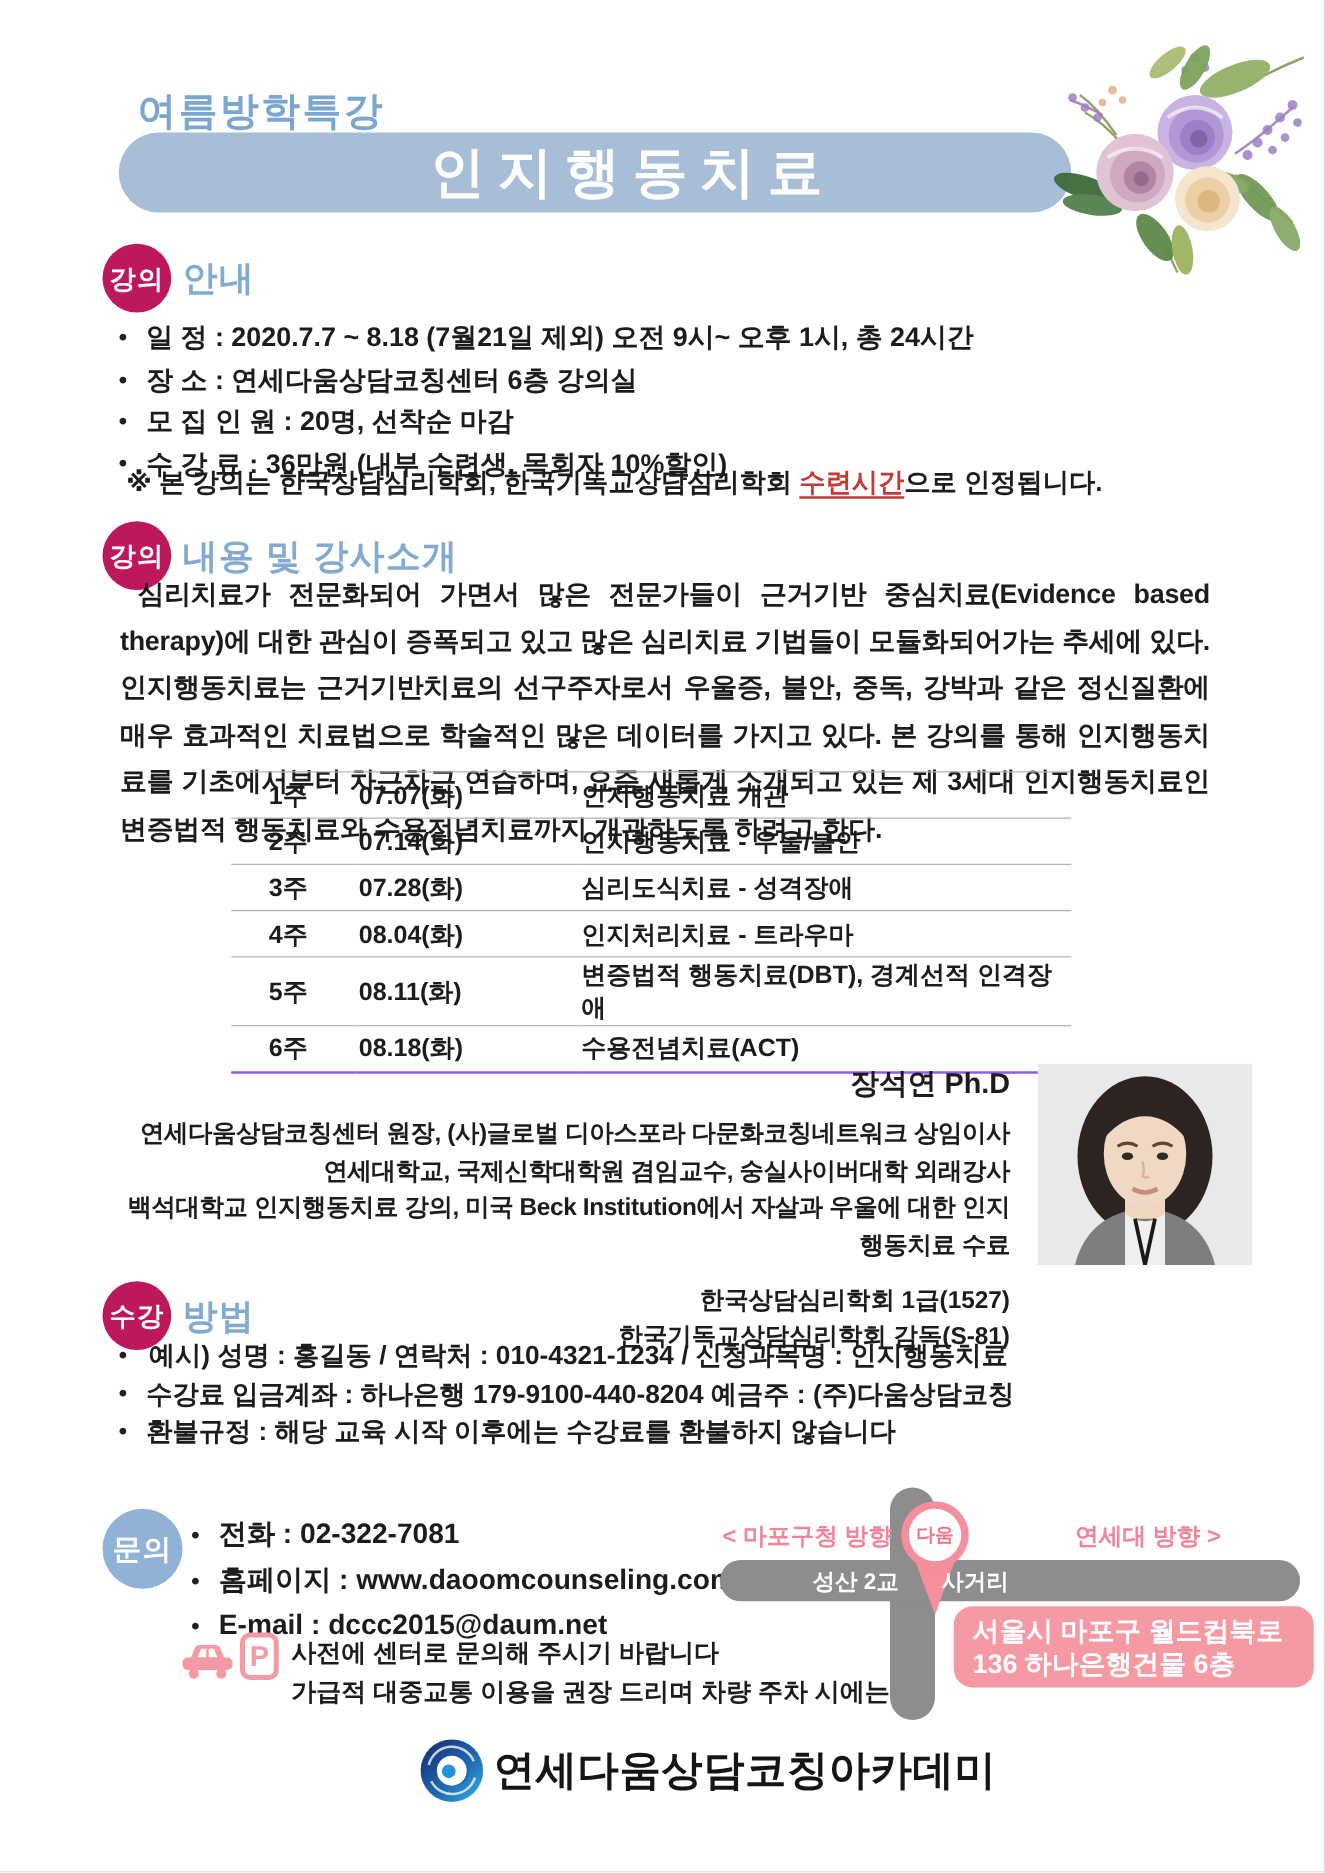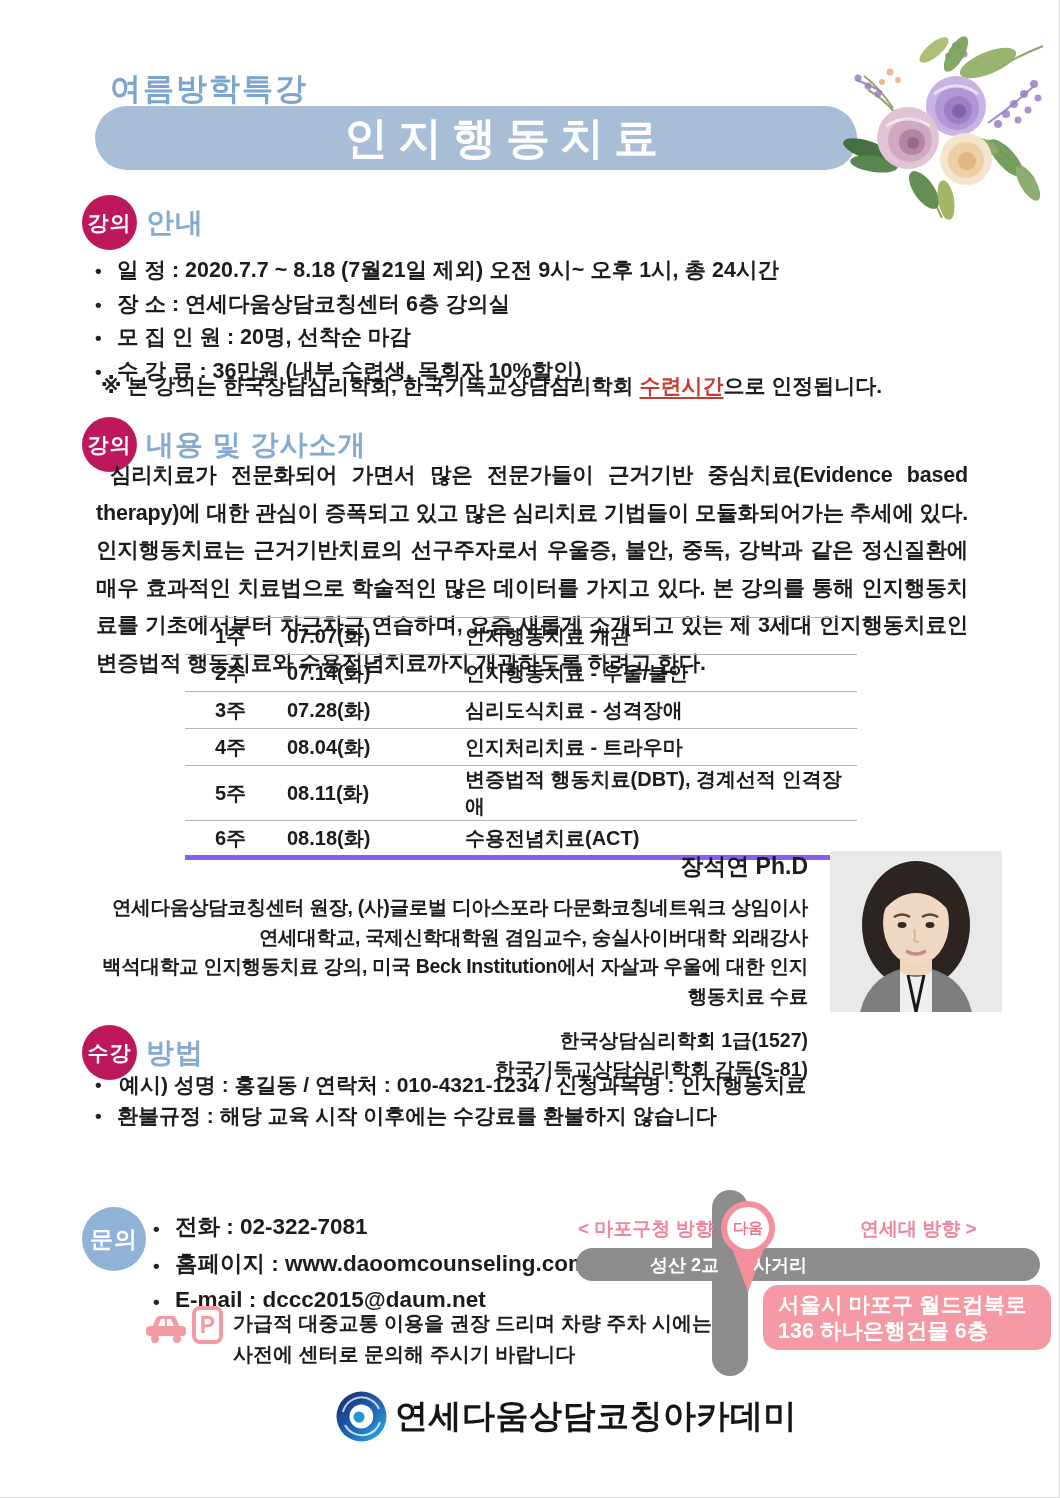--- a/index.html
+++ b/index.html
@@ -50,21 +50,21 @@
   #paragraph {
     position:absolute; left:96px; top:457px; width:872px;
     font-size:21.5px; line-height:37.6px; text-align:justify; text-indent:14px;
     letter-spacing:-0.2px;
   }
   .schedule {
     position:absolute; left:185px; top:617px; width:672px;
     border-collapse:collapse; table-layout:fixed; font-size:20px;
   }
   .schedule td { border-top:1px solid #b5b5b5; height:37px; vertical-align:middle; }
-  .schedule tr:last-child td { border-bottom:5px solid #8b5cf6; }
+  .schedule tr:last-child td { border-bottom:2px solid #8b5cf6; }
   .schedule .c-week { width:100px; padding-left:30px; }
   .schedule .c-date { width:180px; padding-left:2px;margin-left:21px; }
   .schedule .c-topic { padding-left:0; }
 
   .instructor {
     position:absolute; left:95px; top:851px; width:713px; text-align:right;
   }
   .instructor .name { font-size:23px; margin-bottom:11px; }
   .instructor .bio-line { font-size:19.5px; line-height:29.5px; letter-spacing:-0.3px; }
   .instructor .certs { margin-top:15px; }
@@ -291,20 +291,24 @@
 
   <div class="sec-head" style="left:82px; top:1025px;">
     <div class="badge">수강</div>
     <div class="sec-label">방법</div>
   </div>
   <ul class="blist" id="apply-list">
     <li>
       <span class="sub">예시) 성명 : 홍길동 / 연락처 : 010-4321-1234 / 신청과목명 : 인지행동치료</span>
     </li>
     <li>
+      <span>수강료 입금계좌 : 하나은행  179-9100-440-8204  예금주 : (주)다움상담코칭</span>
+      
+    </li>
+    <li>
       <span>환불규정 : 해당 교육 시작 이후에는 수강료를 환불하지 않습니다</span>
       
     </li>
   </ul>
 
   <div class="contact-badge">문의</div>
   <ul class="blist" id="contact-list">
     <li>전화 : 02-322-7081</li>
     <li>홈페이지 : www.daoomcounseling.com</li>
     <li>E-mail : dccc2015@daum.net</li>
@@ -315,22 +319,22 @@
     <path d="M14 14 L17 7 L21 7 L21 14 Z" fill="#ffffff"></path>
     <path d="M23 14 L23 7 L27 7 L30 14 Z" fill="#ffffff"></path>
     <rect x="2" y="14" width="40" height="10" rx="4" fill="#f59aa4"></rect>
     <circle cx="11" cy="27" r="4" fill="#f59aa4"></circle>
     <circle cx="33" cy="27" r="4" fill="#f59aa4"></circle>
   </svg>
   <div class="parking-icon">
     <span>P</span>
   </div>
   <div class="parking-note">
+    <div>사전에 센터로 문의해 주시기 바랍니다</div>
     <div>가급적 대중교통 이용을 권장 드리며 차량 주차 시에는</div>
-    <div>사전에 센터로 문의해 주시기 바랍니다</div>
   </div>
 
   <div class="road-v"></div>
   <div class="road-h"></div>
   <div class="dir dir-left">&lt; 마포구청 방향</div>
   <div class="dir dir-right">연세대 방향 &gt;</div>
   <div class="road-label road-label-left">성산 2교</div>
   <div class="road-label road-label-right">사거리</div>
   <div class="pin-tail"></div>
   <div class="pin-circle">

